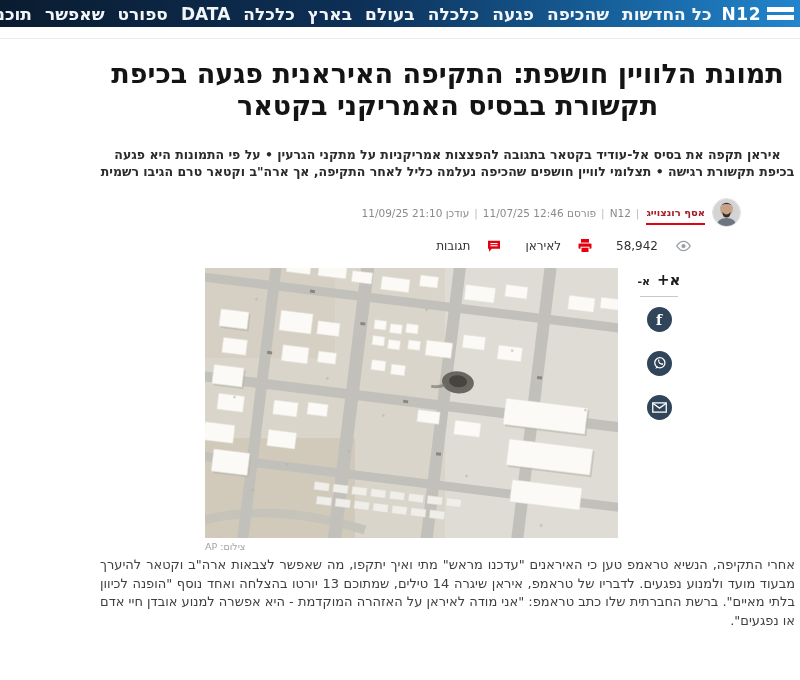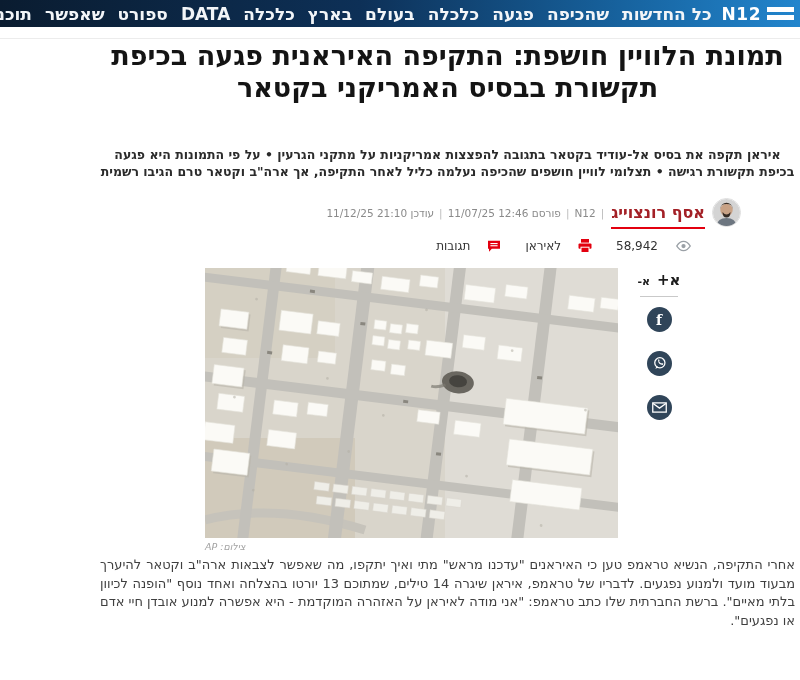--- a/index.html
+++ b/index.html
@@ -18,47 +18,47 @@
   .nav-items{display:flex;flex-direction:row;direction:rtl;align-items:center;gap:13px;
              flex:1;min-width:0;}
   .nav-item{color:#f2f5f8;font-size:17px;font-weight:700;white-space:nowrap;cursor:pointer;
             display:inline-flex;align-items:flex-start;gap:3px;}
   .caret{width:0;height:0;border-left:3.5px solid transparent;border-right:3.5px solid transparent;
          border-top:4px solid #c4564c;display:inline-block;}
 
   .hairline{position:absolute;top:38px;left:0;width:800px;height:1px;background:#ececec;}
 
   
-  .headline{position:absolute;top:40px;left:100px;width:695px;direction:rtl;
+  .headline{position:absolute;top:58px;left:100px;width:695px;direction:rtl;
             text-align:center;font-size:27px;line-height:32px;font-weight:700;color:#141414;margin:0;}
   .subheadline{position:absolute;top:147px;left:100px;width:695px;direction:rtl;
                text-align:center;font-size:12.5px;line-height:16.5px;font-weight:700;color:#2b2b2b;}
 
   
   .byline{position:absolute;top:198px;right:59px;display:flex;flex-direction:row;direction:rtl;
           align-items:center;gap:7px;}
   .avatar{width:29px;height:29px;border-radius:50%;overflow:hidden;flex:0 0 auto;cursor:pointer;
           border:1px solid #ddd;box-sizing:border-box;}
-  .author-name{color:#a32026;font-size:16px;font-weight:700;cursor:pointer;
+  .author-name{color:#a32026;font-size:10px;font-weight:700;cursor:pointer;
                border-bottom:2px solid #e3000f;padding-bottom:5px;margin-bottom:-7px;}
   .byline-meta{color:#8a8a8a;font-size:10.5px;display:inline-flex;gap:5px;align-items:center;direction:rtl;}
   .byline-meta .sep{color:#bbb;}
 
   
   .actions{position:absolute;top:239px;right:108px;display:flex;flex-direction:row;direction:rtl;
            align-items:center;gap:24px;}
   .action{display:inline-flex;align-items:center;gap:17px;direction:rtl;
           font-size:12px;color:#333;cursor:pointer;}
   .action.readonly{cursor:default;}
   .action svg{display:block;}
 
   
   .figure{position:absolute;top:268px;left:205px;width:413px;height:270px;overflow:hidden;}
   .figcaption{position:absolute;top:541px;left:205px;width:410px;direction:rtl;text-align:left;
-              font-size:9.5px;color:#a3a3a3;font-style:italic;}
+              font-size:9.5px;color:#a3a3a3;}
   .figcaption-inner{float:left;}
 
   
   .share-rail{position:absolute;top:271px;left:636px;width:46px;display:flex;flex-direction:column;
               align-items:center;}
   .font-controls{display:flex;direction:rtl;align-items:baseline;gap:7px;color:#1c1c1c;}
   .font-plus{font-size:15px;font-weight:700;cursor:pointer;}
   .font-minus{font-size:11px;font-weight:700;cursor:pointer;}
   .share-divider{width:38px;height:1px;background:#c9c9c9;margin:7px 0 10px;}
   .share-btn{width:25px;height:25px;border-radius:50%;background:#304559;margin-bottom:19px;
@@ -145,21 +145,21 @@
         <path d="M3.5 27 q1-8 10-8 t10 8z" fill="#6d7680"></path>
       </svg>
     </span>
     <span class="author-name">אסף רונצוייג</span>
     <span class="byline-meta">
       <span class="sep">|</span>
       <span>N12</span>
       <span class="sep">|</span>
       <span>פורסם 12:46 11/07/25</span>
       <span class="sep">|</span>
-      <span>עודכן 21:10 11/12/25</span>
+      <span>עודכן 21:10 11/09/25</span>
     </span>
   </div>
 
   <div class="actions">
     <span class="action readonly">
       <svg width="17" height="12" viewBox="0 0 24 16">
         <path d="M12 1.5 C6.5 1.5 2.5 8 2.5 8 C2.5 8 6.5 14.5 12 14.5 C17.5 14.5 21.5 8 21.5 8 C21.5 8 17.5 1.5 12 1.5 Z" fill="none" stroke="#9aa0a6" stroke-width="2"></path>
         <circle cx="12" cy="8" r="3" fill="#9aa0a6"></circle>
       </svg>
       <span>58,942</span>

